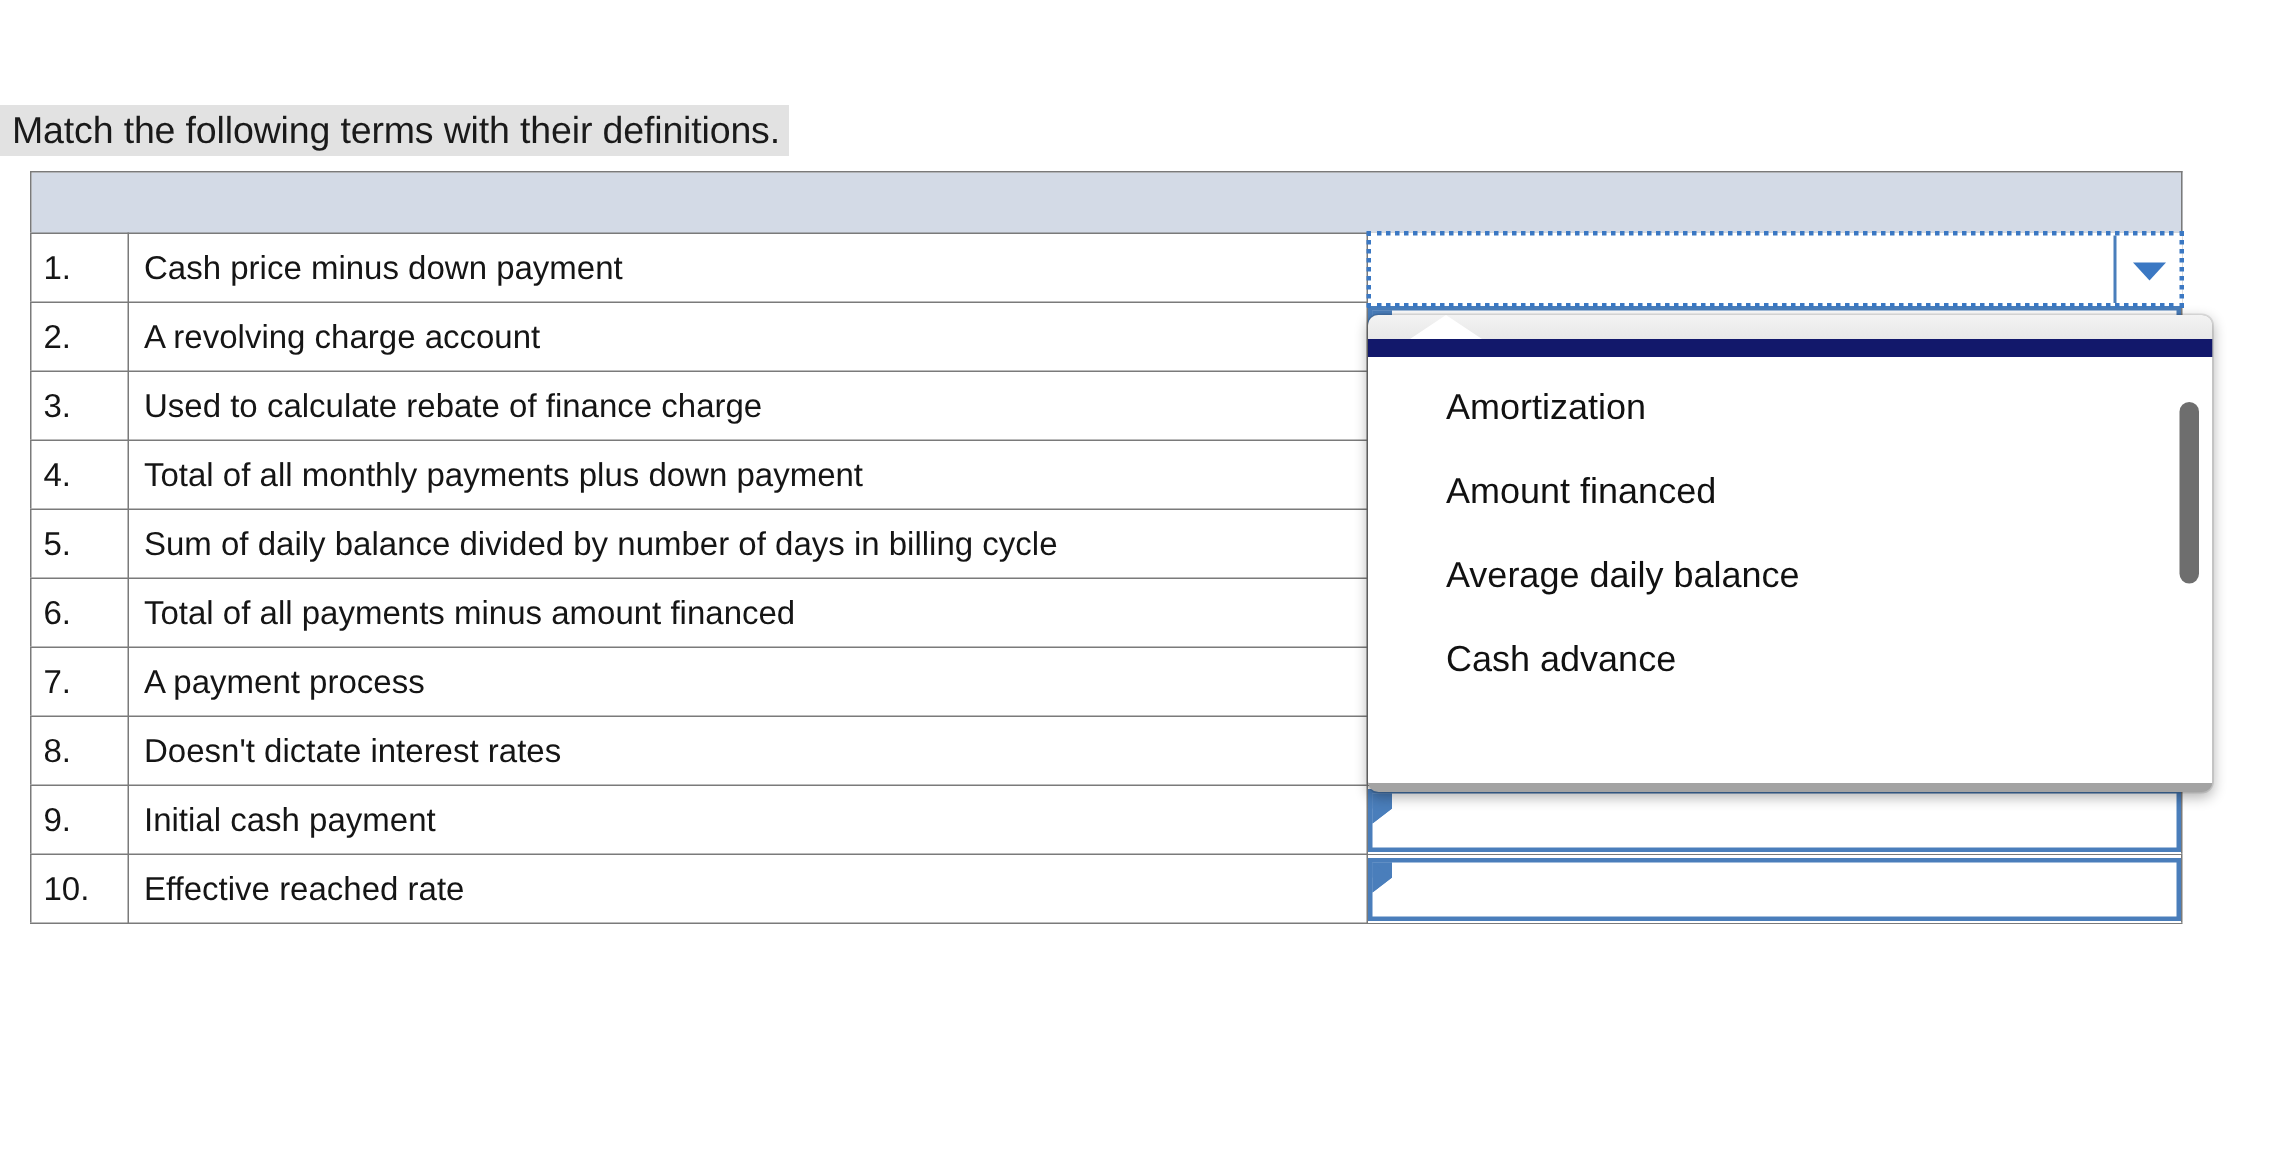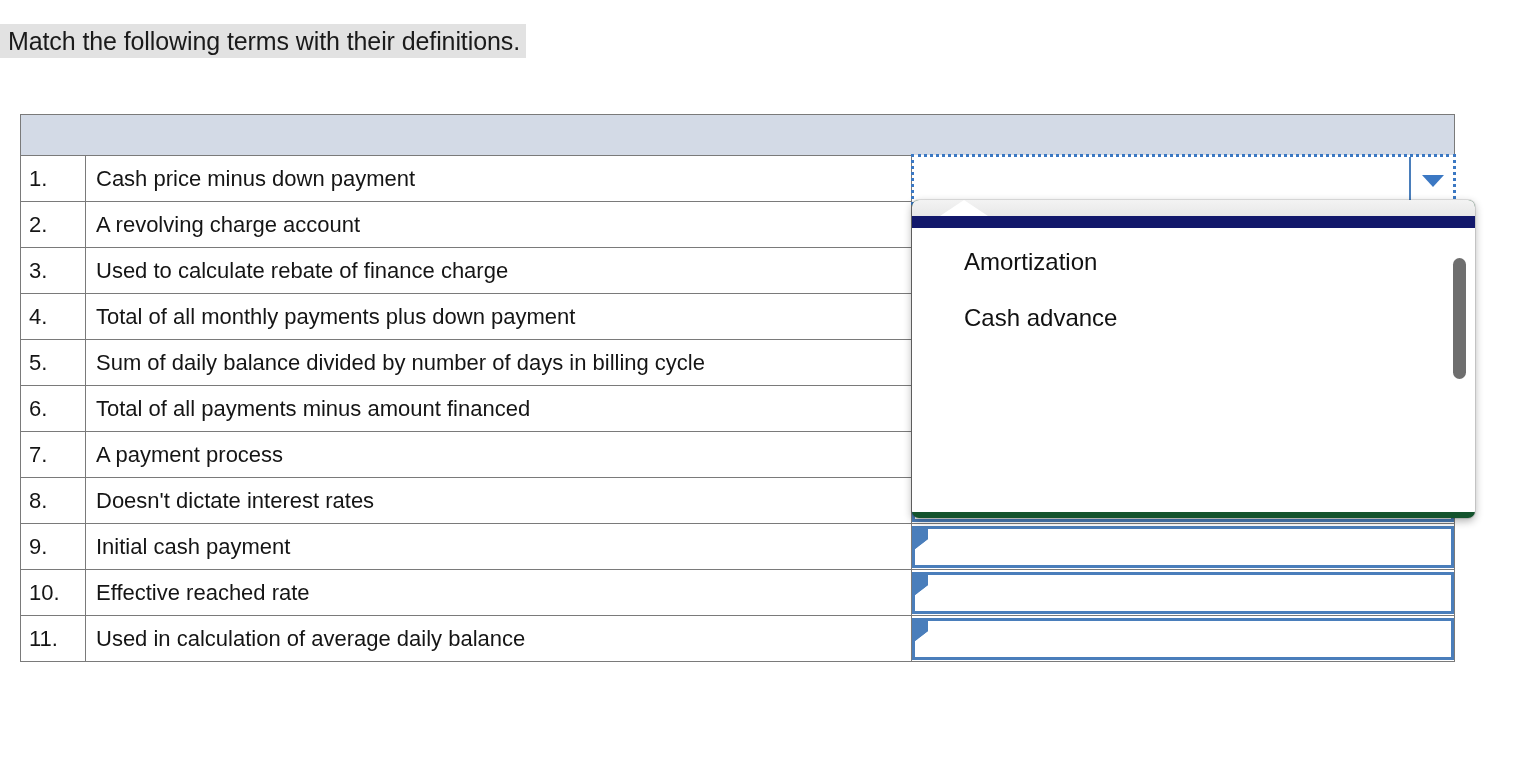--- a/index.html
+++ b/index.html
@@ -24,20 +24,21 @@
   }
   #prompt-text {
     display: inline-block;
     background: #e2e2e2;
     color: #1a1a1a;
     font-size: 25px;
     line-height: 34px;
     padding: 0 6px 0 8px;
     white-space: nowrap;
     letter-spacing: -0.1px;
+    margin-top: 46px;
   }
 
   
   #match-table {
     position: absolute;
     left: 20px;
     top: 114px;
     width: 1435px;
     border: 1px solid #7a7a7a;
     border-collapse: collapse;
@@ -156,24 +157,24 @@
     height: 0;
     border-left: 11px solid transparent;
     border-right: 11px solid transparent;
     border-top: 12px solid #3b78c3;
   }
 
   
   #dropdown-panel {
     position: absolute;
     left: 912px;
-    top: 200px;
+    top: 210px;
     width: 563px;
     height: 318px;
-    background: #14532d;
+    background: #a3a3a3;
     border-radius: 7px;
     box-shadow: 0 3px 9px rgba(0,0,0,0.32), 0 0 0 1px rgba(0,0,0,0.10);
     z-index: 20;
     overflow: hidden;
   }
   #dropdown-topstrip {
     position: relative;
     height: 16px;
     background: linear-gradient(#f3f3f3, #e8e8e8);
     border-bottom: 0;
@@ -320,43 +321,36 @@
       </tr>
       <tr class="trow">
         <td class="cell-num">10.</td>
         <td class="cell-def">Effective reached rate</td>
         <td class="cell-ans">
           <div class="ans-box">
             <span class="ans-marker"></span>
           </div>
         </td>
       </tr>
-      <tr class="trow">
-        <td class="cell-num">11.</td>
-        <td class="cell-def">Used in calculation of average daily balance</td>
-        <td class="cell-ans">
-          <div class="ans-box">
-            <span class="ans-marker"></span>
-          </div>
-        </td>
-      </tr>
     </tbody>
 </table>
 
 <div id="select-focus">
   <span id="select-value"></span>
   <span id="select-divider"></span>
   <span id="select-arrow"></span>
 </div>
 
 <div id="dropdown-panel">
   <div id="dropdown-topstrip">
     <span id="dropdown-notch"></span>
   </div>
   <div id="dropdown-selected-bar"></div>
   <div id="dropdown-list">
     <div class="dd-option">Amortization</div>
+      <div class="dd-option">Amount financed</div>
+      <div class="dd-option">Average daily balance</div>
       <div class="dd-option">Cash advance</div>
       <div id="dd-scrollbar">
       <div id="dd-scroll-thumb"></div>
     </div>
   </div>
 </div>
 
 </body></html>

